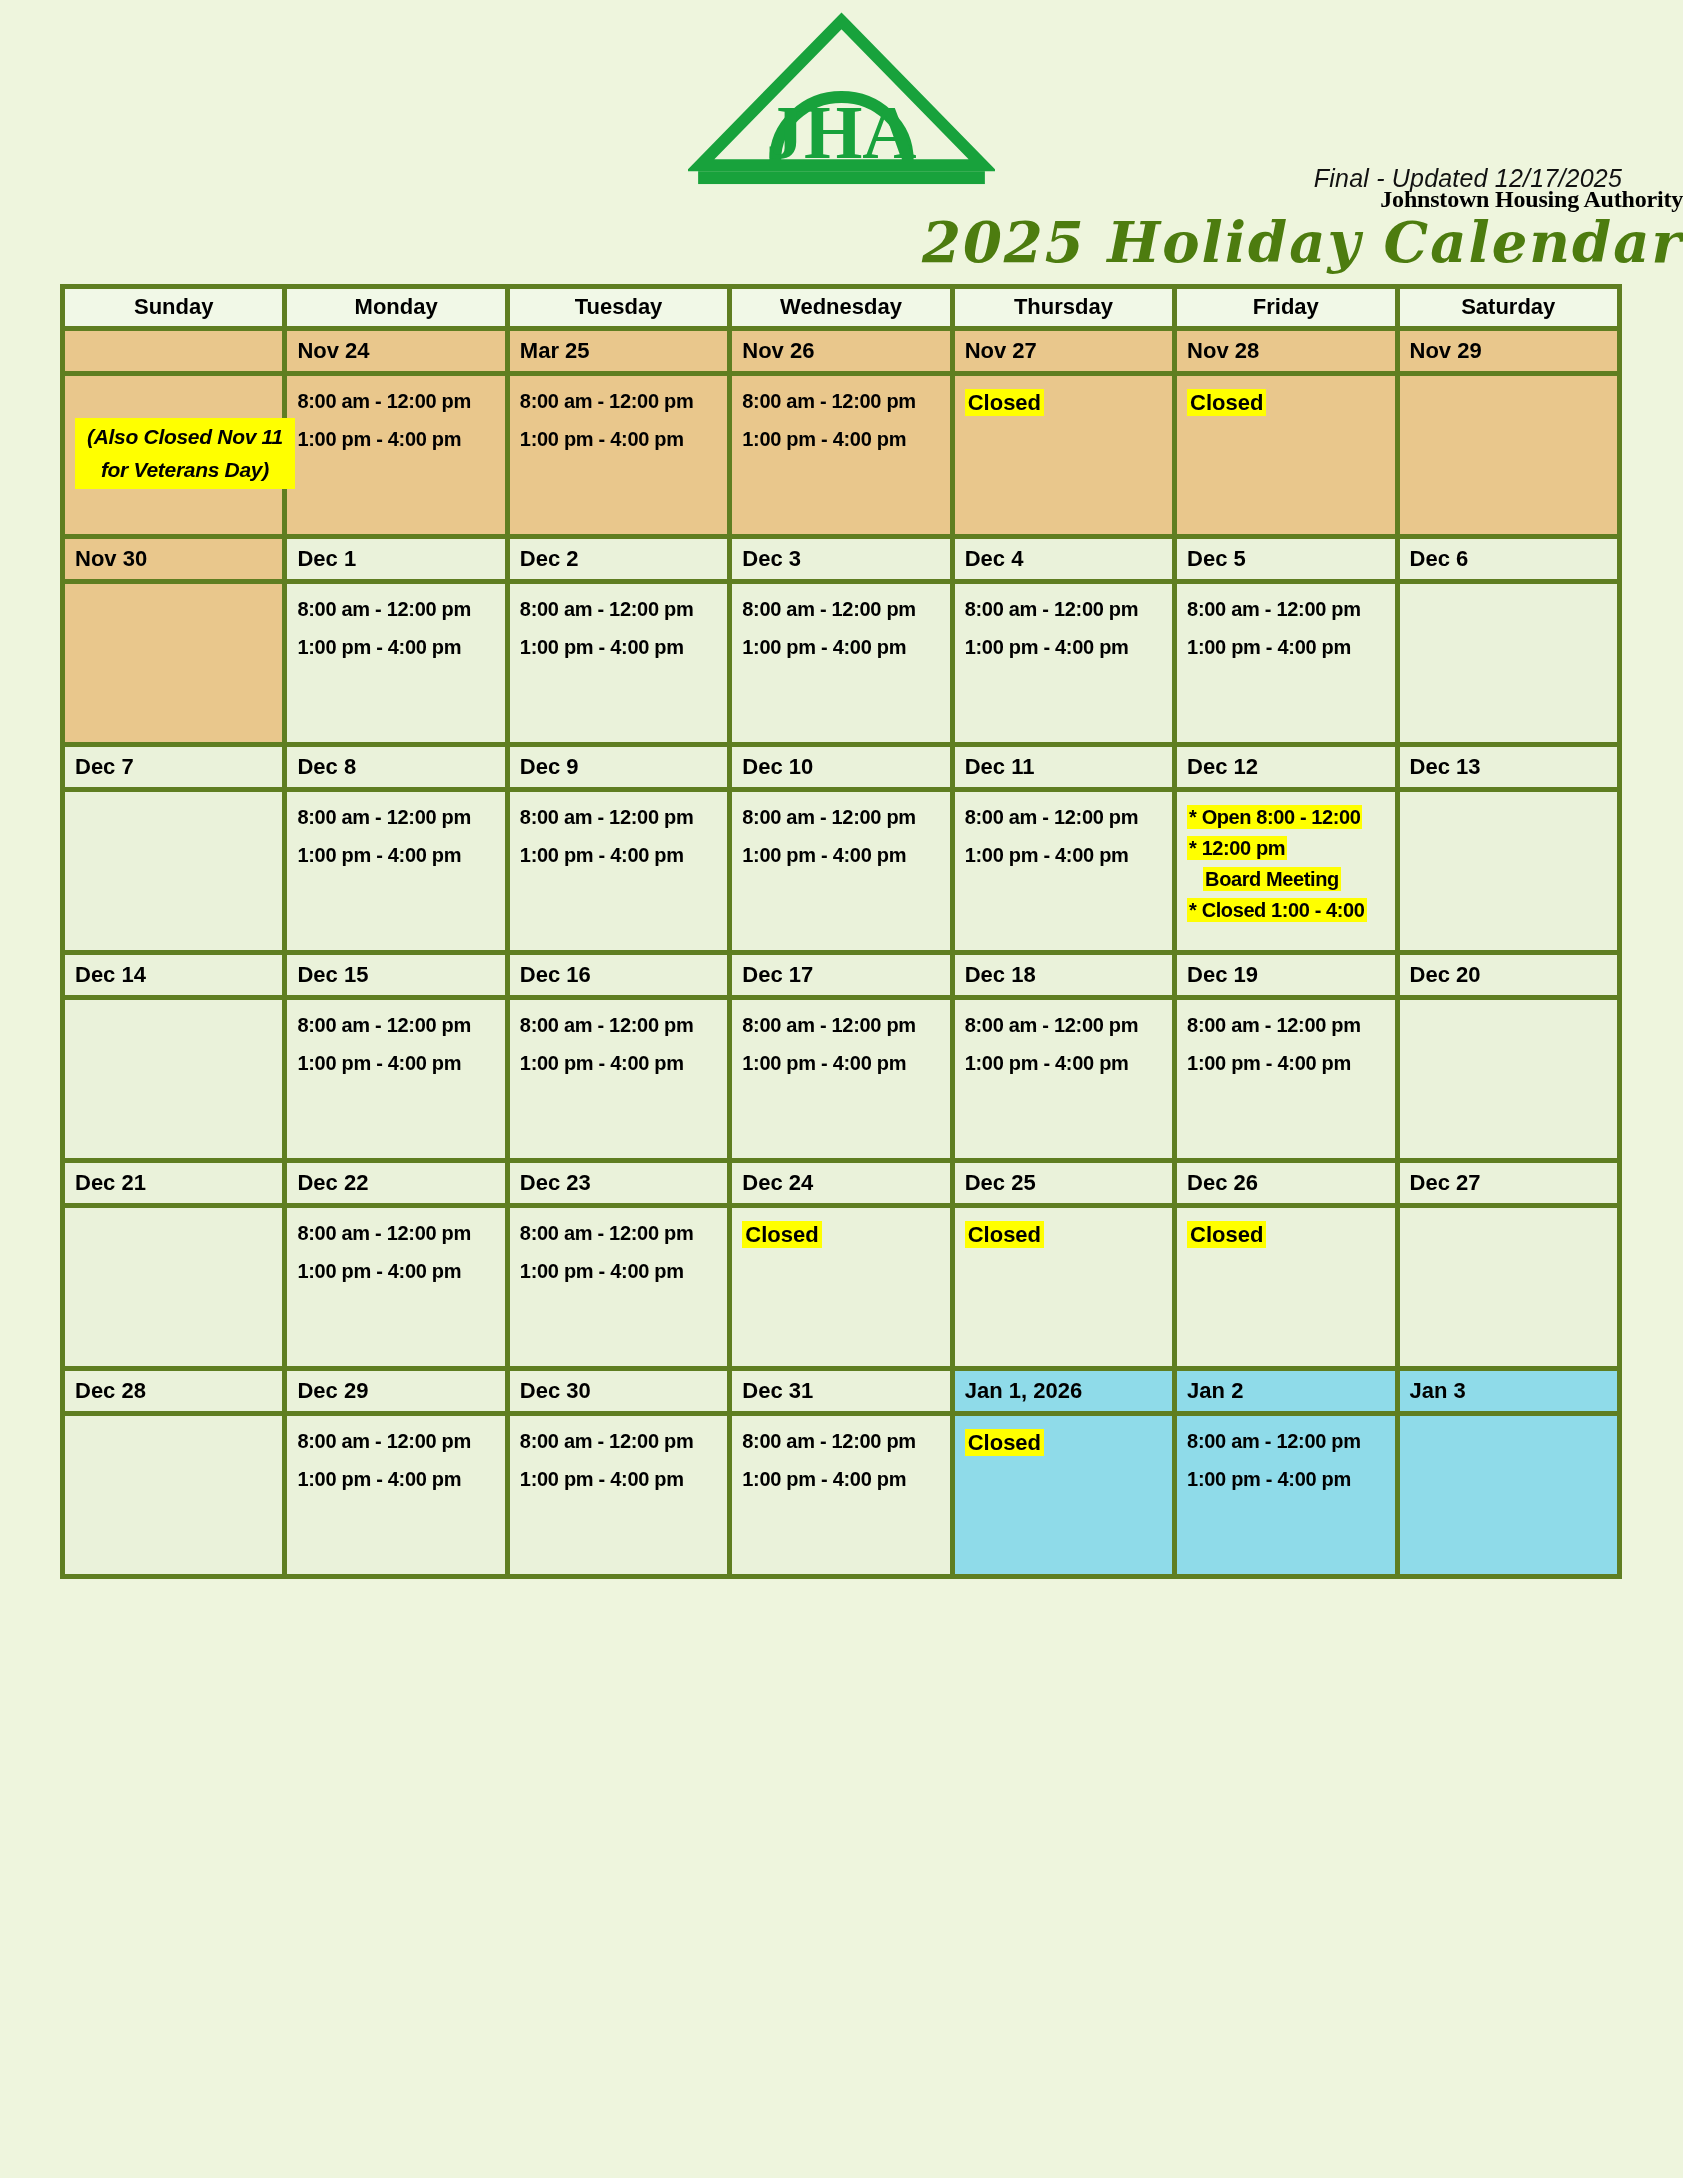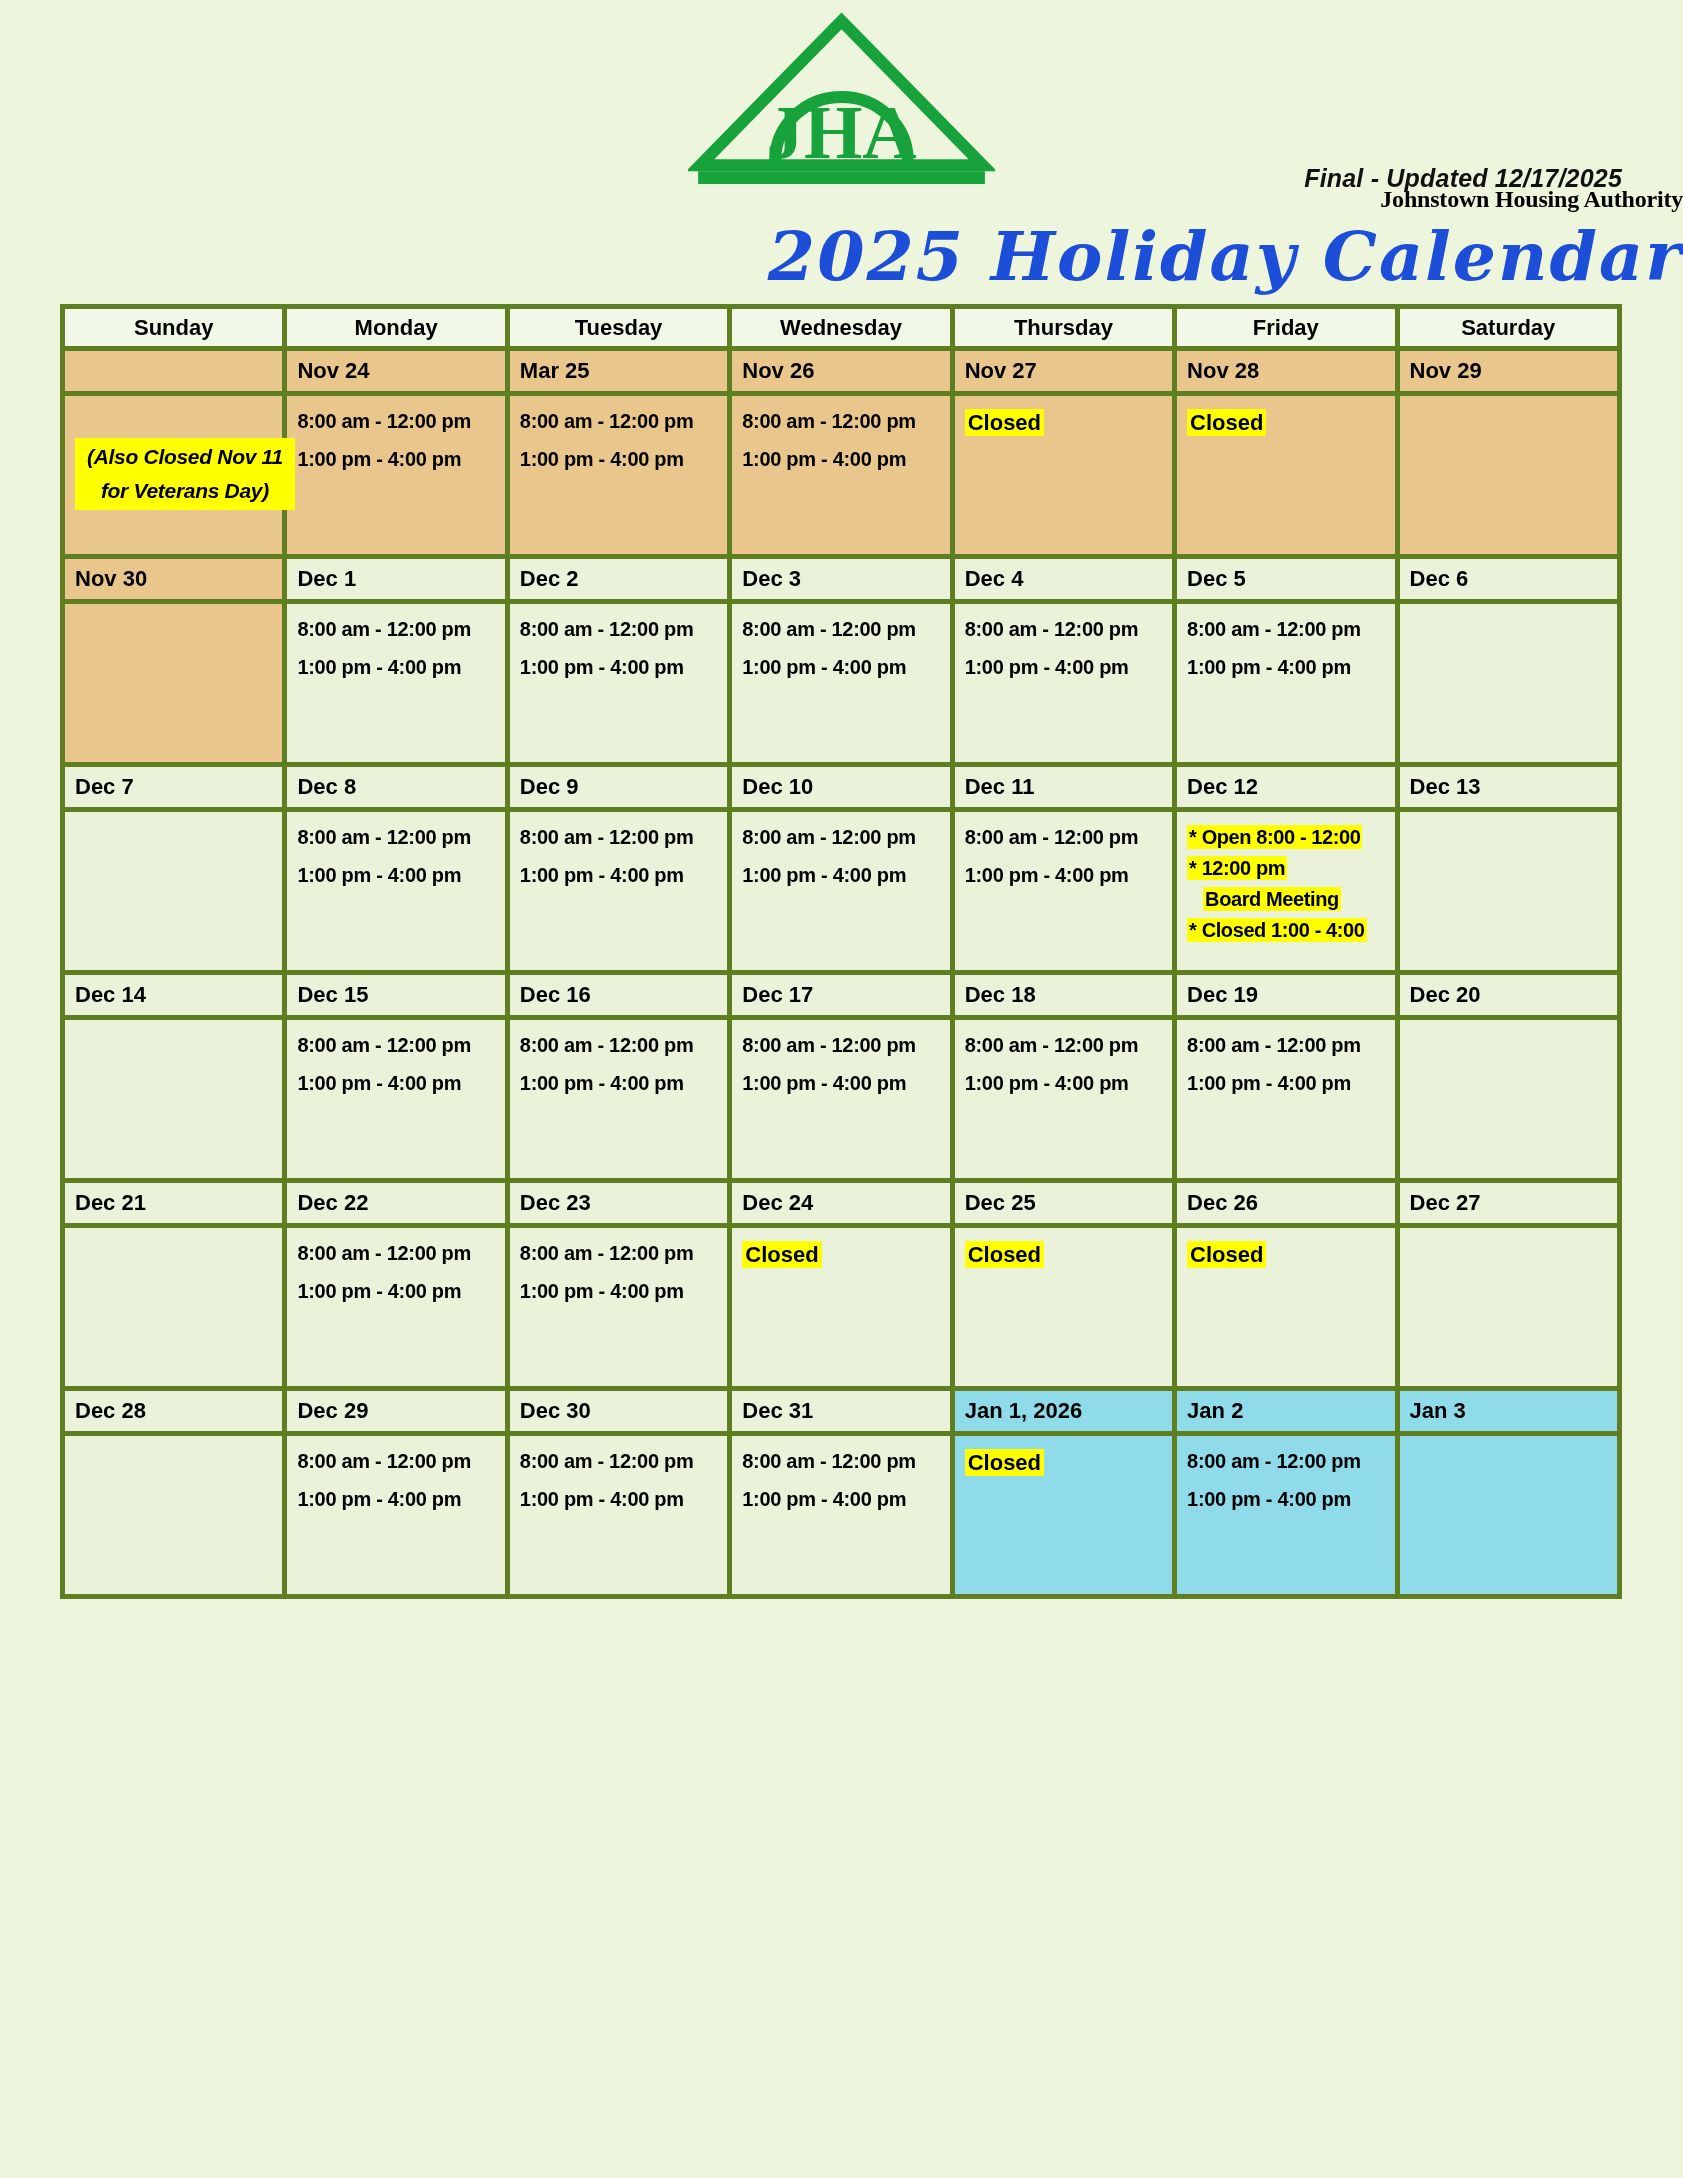--- a/index.html
+++ b/index.html
@@ -13,40 +13,39 @@
   }
   .header { text-align: right; padding-top: 12px; }
   .update-note {
     position: absolute;
     top: 164px;
     right: 61px;
     font-style: italic;
     font-size: 25px;
     color: #111;
     letter-spacing: 0.2px;
-    font-weight: bold;
   }
   .logo-svg { display: block; margin: 0 auto; }
   .org-name {
     font-family: "Liberation Serif", serif;
     font-weight: bold;
     font-size: 24px;
     color: #000000;
     letter-spacing: -0.2px;
     margin-top: -2px;
   }
   .page-title {
     font-family: "DejaVu Serif", serif;
     font-style: italic;
     font-weight: bold;
-    font-size: 68px;
+    font-size: 56px;
     line-height: 1.05;
-    color: #1d4ed8;
+    color: #4d7c0f;
     letter-spacing: 2px;
-    margin-top: 8px;
+    margin-top: 0px;
   }
   table.calendar {
     border-collapse: collapse;
     table-layout: fixed;
     width: 1562px;
     margin: 12px 0 0 60px;
     border-radius: 14px;
   }
   .calendar th, .calendar td {
     border: 5px solid #5f7e21;

